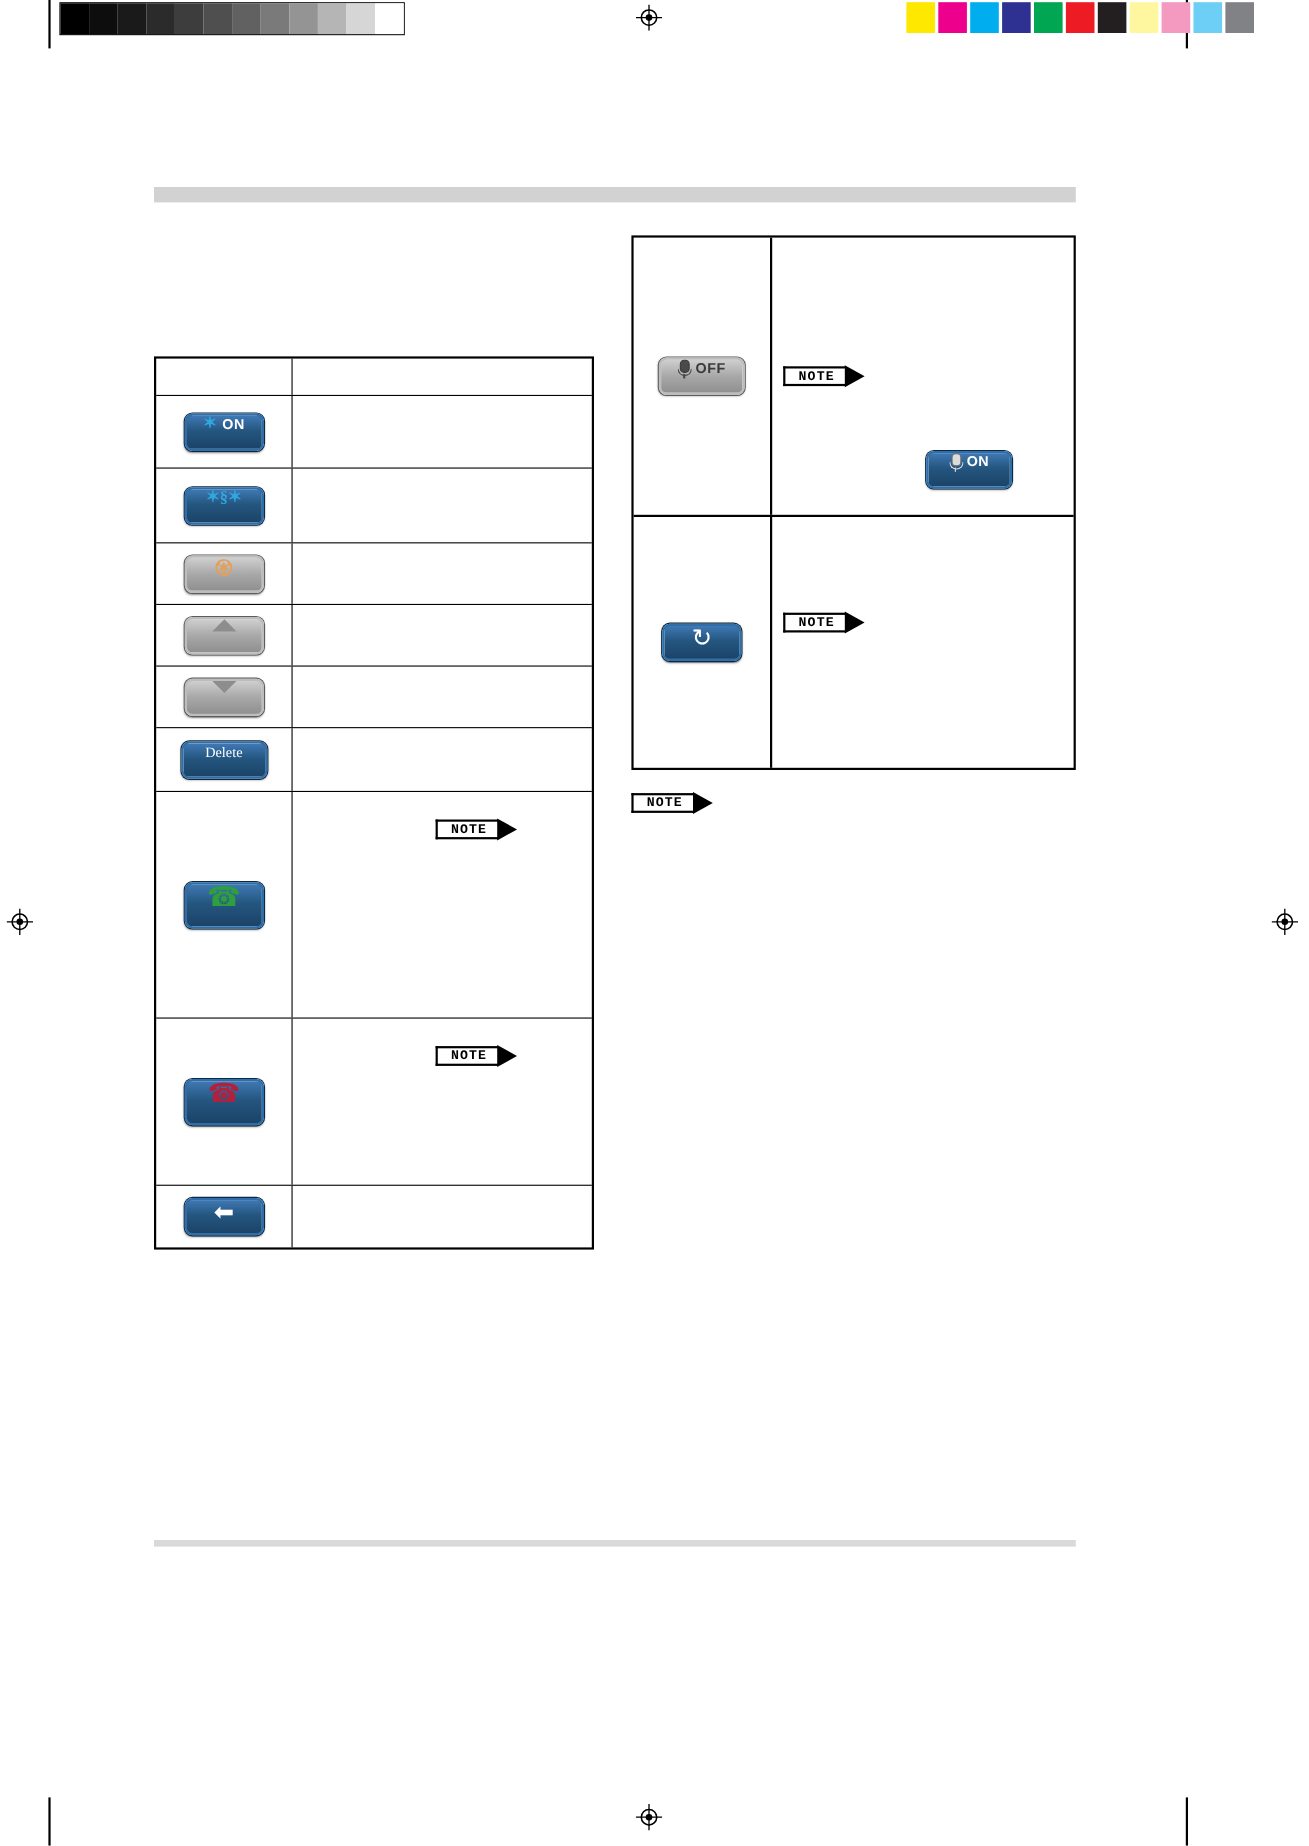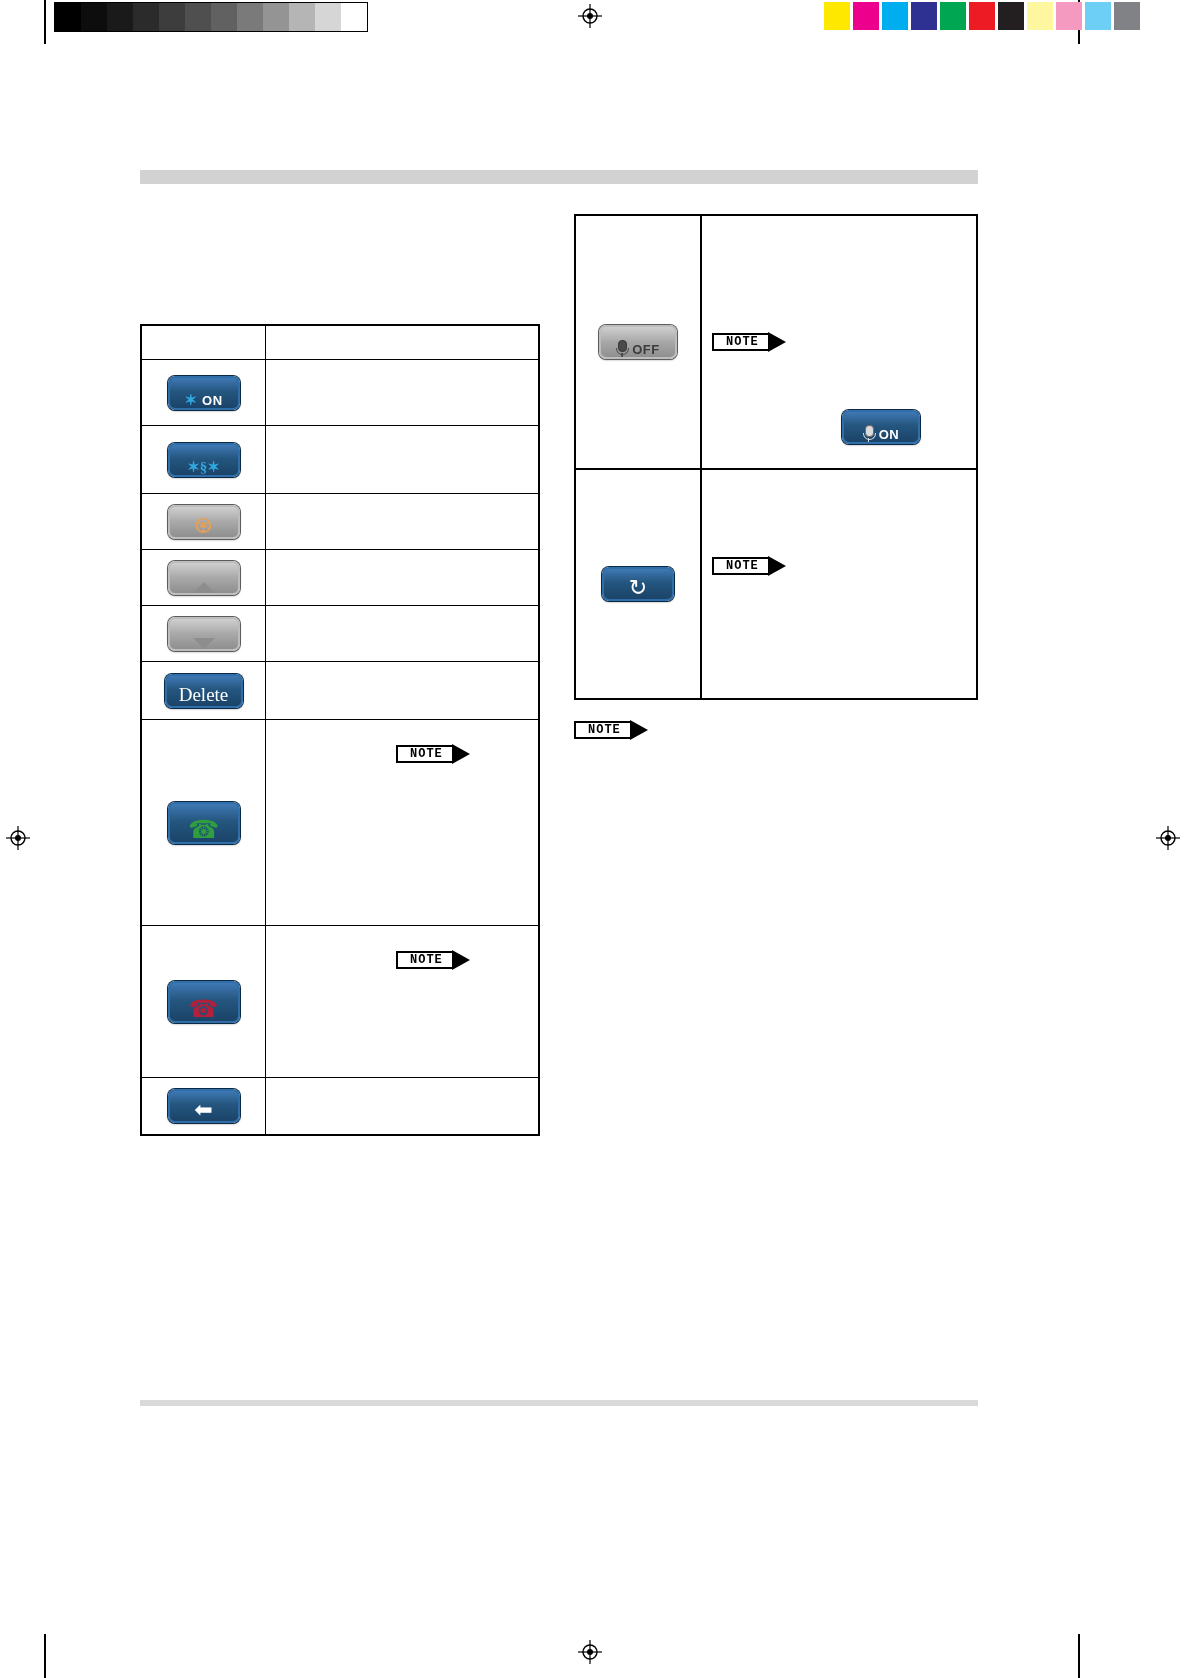--- a/index.html
+++ b/index.html
@@ -24,33 +24,33 @@
   .tbl .c2{flex:1;box-sizing:border-box;position:relative;}
 
   
   .tbl2{position:absolute;border:2px solid #000;box-sizing:border-box;}
   .tbl2 .row{display:flex;border-bottom:2px solid #000;box-sizing:border-box;}
   .tbl2 .row:last-child{border-bottom:none;}
   .tbl2 .c1{width:126px;border-right:2px solid #000;box-sizing:border-box;display:flex;align-items:center;justify-content:center;}
   .tbl2 .c2{flex:1;box-sizing:border-box;position:relative;}
 
   
-  .btn{position:relative;display:inline-flex;align-items:flex-end;justify-content:center;
+  .btn{position:relative;display:inline-flex;align-items:flex-start;justify-content:center;
        border-radius:7px;box-sizing:border-box;}
   .btn-blue{width:72px;height:34px;
       background:linear-gradient(180deg,#3f78b4 0%,#24567f 45%,#1b4368 100%);
       border:2px solid #2f6ea8;box-shadow:0 0 0 1px #0d2a44, 0 1px 2px rgba(0,0,0,.5);
       color:#fff;}
   .btn-grey{width:72px;height:34px;
       background:linear-gradient(180deg,#cfcfcf 0%,#a8a8a8 50%,#8f8f8f 100%);
       border:2px solid #bdbdbd;box-shadow:0 0 0 1px #5d5d5d, 0 1px 2px rgba(0,0,0,.45);}
   .btn-wide{width:78px;}
   .lbl{font-family:"Liberation Sans",sans-serif;font-weight:bold;font-size:13px;color:#ffffff;letter-spacing:.5px;}
   .bt-glyph{font-size:15px;color:#2fa8e0;font-weight:bold;line-height:1;}
-  .delete-text{font-family:"Liberation Serif",serif;font-size:19px;color:#ffffff;font-style:normal;}
+  .delete-text{font-family:"Liberation Serif",serif;font-size:13px;color:#ffffff;font-style:normal;}
 
   .tri-up{width:0;height:0;border-left:11px solid transparent;border-right:11px solid transparent;border-bottom:11px solid #8d8d8d;}
   .tri-dn{width:0;height:0;border-left:11px solid transparent;border-right:11px solid transparent;border-top:11px solid #8d8d8d;}
 
   
   .note{position:absolute;display:flex;align-items:center;height:20px;}
   .note .box{border:2px solid #000;border-right:none;height:18px;display:flex;align-items:center;
              padding:0 10px 0 12px;box-sizing:border-box;background:#fff;}
   .note .box span{font-family:Liberation Mono, monospace;font-size:12px;font-weight:bold;letter-spacing:1px;}
   .note .arrow{width:0;height:0;border-top:10px solid transparent;border-bottom:10px solid transparent;border-left:18px solid #000;margin-left:-1px;}

